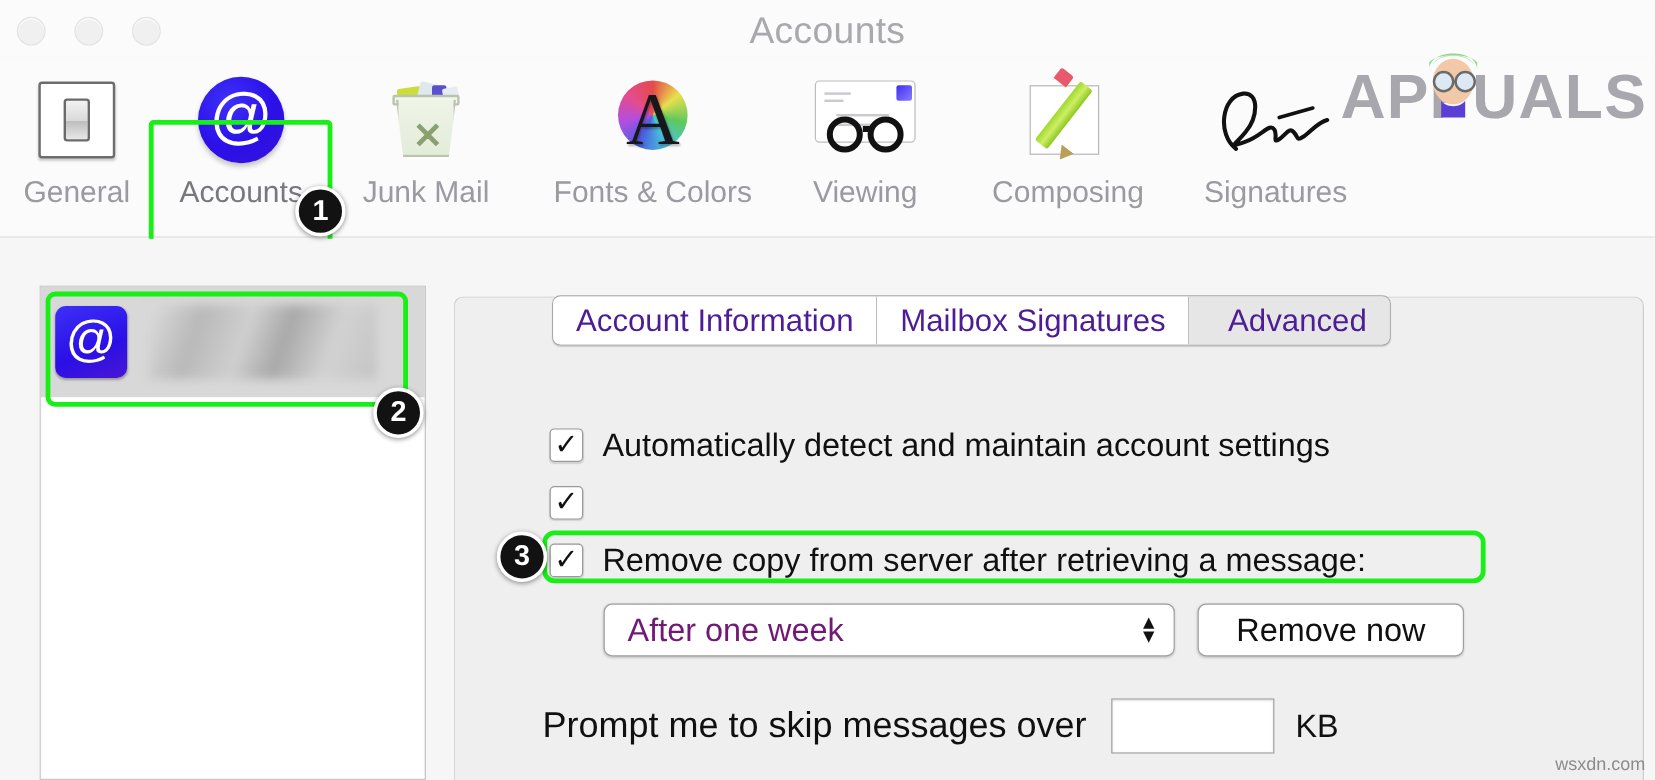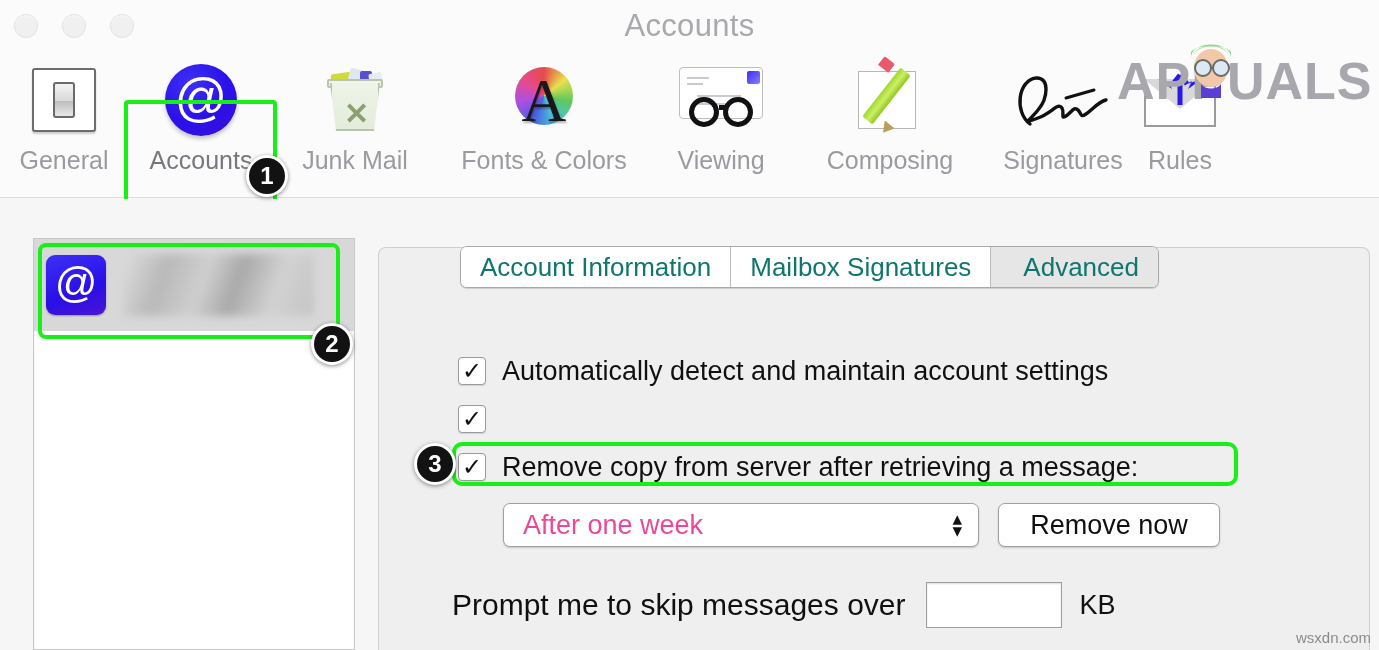--- a/index.html
+++ b/index.html
@@ -260,21 +260,21 @@
     height: 42px;
     border: 1px solid #a9a9a9;
     border-radius: 7px;
     background: #fff;
     box-shadow: 0 1px 1px rgba(0,0,0,.15);
     overflow: hidden;
   }
   .tab {
     display: flex; align-items: center; justify-content: center;
     padding: 0 19px;
-    font-size: 26px; color: #0f766e;
+    font-size: 26px; color: #4c1d95;
     background: #fff;
     border-right: 1px solid #bcbcbc;
     white-space: nowrap;
     cursor: default;
   }
   .tab:last-child { border-right: none; }
   .tab.active { background: #e6e6e6; padding-left: 32px; }
 
   
   .cbrow {
@@ -311,21 +311,21 @@
   
   .popup {
     position: absolute; left: 503px; top: 503px;
     width: 476px; height: 44px;
     background: #fff;
     border: 1px solid #a0a0a0; border-radius: 7px;
     display: flex; align-items: center;
     box-shadow: 0 1px 2px rgba(0,0,0,.18);
   }
   .popup .val {
-    margin-left: 19px; font-size: 27px; color: #ec4899; white-space: nowrap;
+    margin-left: 19px; font-size: 27px; color: #701a75; white-space: nowrap;
   }
   .popup .chev {
     position: absolute; right: 16px; top: 50%; transform: translateY(-50%);
     display: flex; flex-direction: column; align-items: center;
     line-height: .62; font-size: 19px; color: #111;
   }
   .btn {
     position: absolute; left: 998px; top: 503px;
     width: 222px; height: 44px;
     background: #fff;
@@ -465,34 +465,20 @@
         <div class="ico-sign">
           <svg width="110" height="64" viewBox="0 0 110 64">
             <path d="M22 56 C6 44 10 12 28 10 C42 9 40 30 30 42 C22 52 14 56 30 50 C44 45 50 34 54 40 C57 45 52 52 58 48 C64 44 66 38 70 42 C74 46 72 50 78 46 C84 42 90 34 98 32" fill="none" stroke="#111" stroke-width="3.4" stroke-linecap="round"></path>
             <path d="M58 30 L86 22" fill="none" stroke="#111" stroke-width="3" stroke-linecap="round"></path>
           </svg>
         </div>
       </div>
       <div class="tblabel">Signatures</div>
     </div>
 
-    <div class="tbitem" style="left:1110px; top:6px; width:140px;">
-      <div class="tbicon">
-        <div class="ico-rules">
-          <div class="env"></div>
-          <div class="flap"></div>
-          <svg class="arrows" viewBox="0 0 60 44">
-            <path d="M30 42 L30 12 M30 12 L23 21 M30 12 L37 21" stroke="#2a18e6" stroke-width="5" fill="none"></path>
-            <path d="M8 16 L22 26 L18 18 L26 22 Z" fill="#2a18e6"></path>
-            <path d="M52 16 L38 26 L42 18 L34 22 Z" fill="#2a18e6"></path>
-          </svg>
-        </div>
-      </div>
-      <div class="tblabel">Rules</div>
-    </div>
 
     <div class="hl-accounts"></div>
   </div>
 
   <div class="appuals">
     <span>APPUALS</span>
     <svg class="mascot" viewBox="0 0 64 70">
       <ellipse cx="32" cy="36" rx="17" ry="19" fill="#f2c9a8"></ellipse>
       <path d="M13 28 C13 10 51 10 51 28 C51 20 44 14 32 14 C20 14 13 20 13 28 Z" fill="#8ed98a"></path>
       <path d="M12 26 C12 8 52 8 52 26 L52 20 C46 12 18 12 12 20 Z" fill="#8ed98a"></path>

